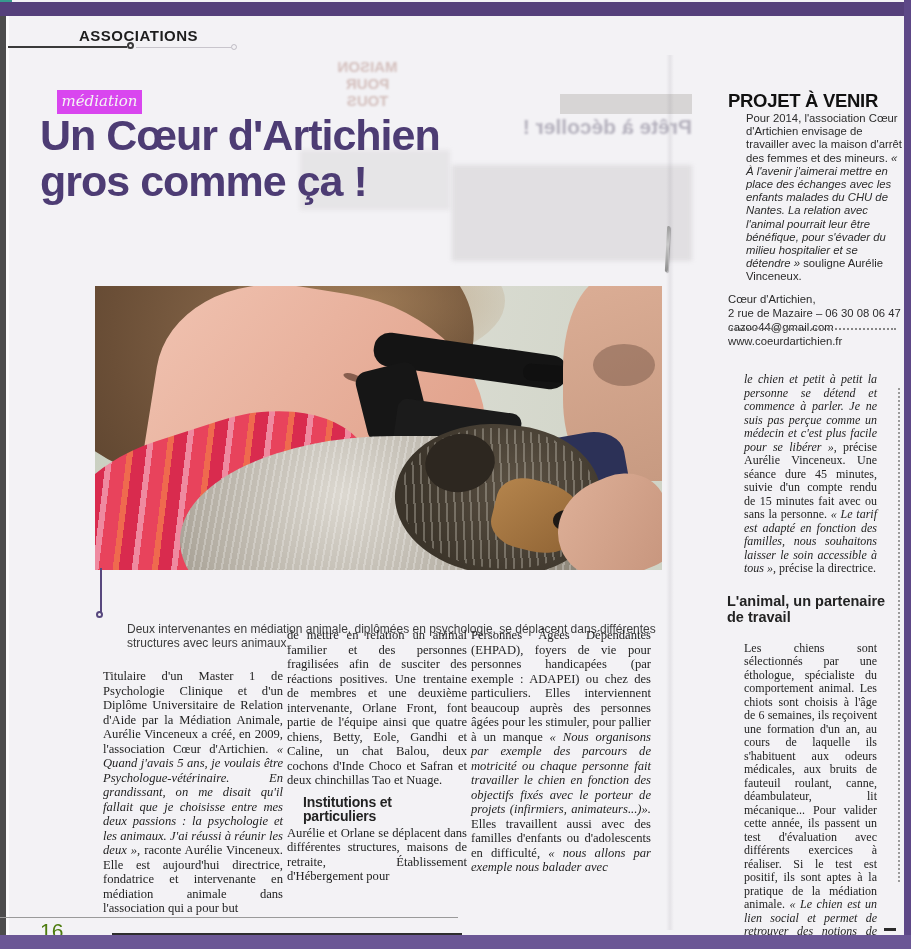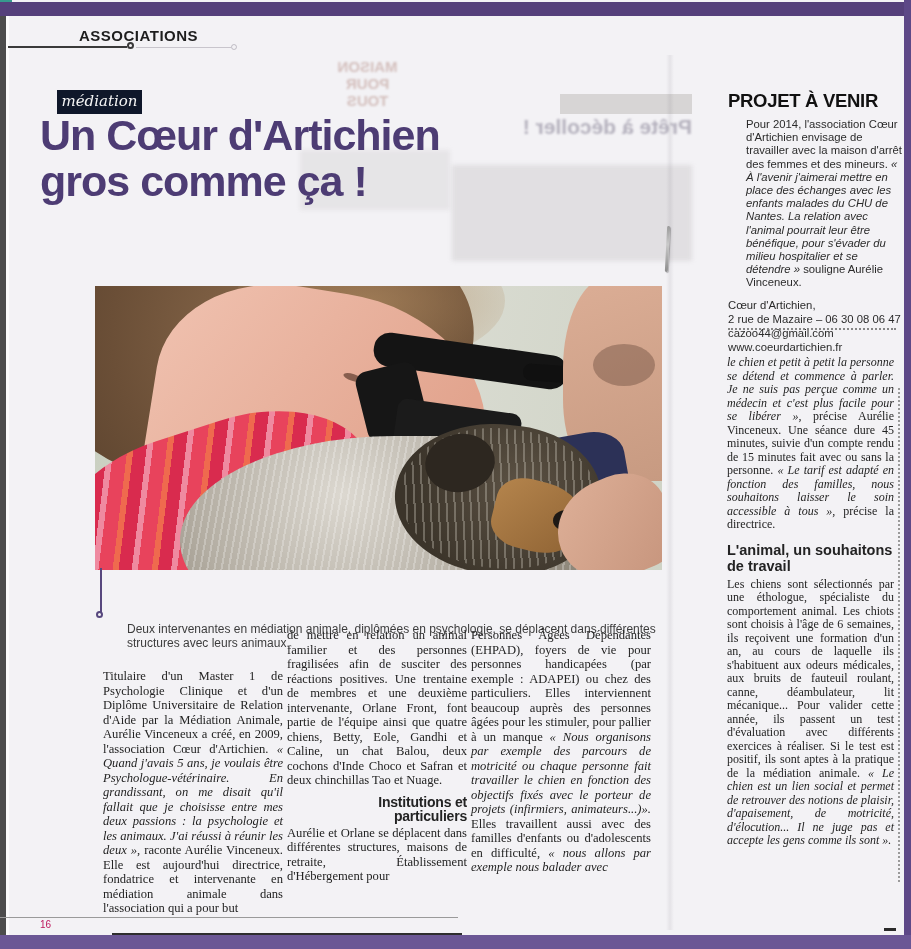--- a/index.html
+++ b/index.html
@@ -26,21 +26,21 @@
 
   
   .ghost { position:absolute; transform:scaleX(-1); filter:blur(1px); pointer-events:none; }
   .ghost-logo { left:325px; top:58px; width:85px; font-weight:bold; font-size:15px; line-height:17px; text-align:center; color:rgba(186,150,142,.55); }
   .ghost-kicker-box { position:absolute; left:560px; top:94px; width:132px; height:20px; background:rgba(205,203,202,.75); filter:blur(.5px); }
   .ghost-headline { left:478px; top:115px; width:214px; font-weight:bold; font-size:21px; color:rgba(148,143,160,.65); }
   .ghost-band { position:absolute; left:452px; top:165px; width:240px; height:96px; background:rgba(210,208,210,.55); filter:blur(2px); }
   .ghost-band2 { position:absolute; left:300px; top:150px; width:150px; height:60px; background:rgba(214,212,214,.45); filter:blur(2px); }
 
   
-  .kicker { position:absolute; left:57px; top:90px; width:85px; height:24px; background:#0f172a; color:#f4f4f4;
+  .kicker { position:absolute; left:57px; top:90px; width:85px; height:24px; background:#d946ef; color:#f4f4f4;
             font-family:"DejaVu Serif", serif; font-style:italic; font-size:15px; text-align:center; line-height:23px; }
   .title { position:absolute; left:40px; top:112px; font-size:43px; line-height:46px; font-weight:bold; color:#4d3c74; letter-spacing:-1px; }
   .intro { position:absolute; left:57px; top:212px; width:604px; font-size:17px; line-height:22px; font-weight:bold; color:#151515; }
 
   
   .photo { position:absolute; left:95px; top:286px; width:567px; height:284px; overflow:hidden;
            background:linear-gradient(100deg,#c9cfc0,#dadcd2 55%,#cfd3c6); }
   .photo div { position:absolute; }
   .ph-hair { left:-50px; top:-70px; width:430px; height:270px; border-radius:50%; transform:rotate(-8deg);
              background:radial-gradient(circle at 55% 45%, #8a6a4c, #6b4f37 60%, #57402c); }
@@ -81,47 +81,47 @@
   .cap-dot { position:absolute; left:96px; top:611px; width:7px; height:7px; border:2px solid #57487e; border-radius:50%; background:#f3f2f5; }
   .caption { position:absolute; left:127px; top:581px; width:530px; font-size:12px; color:#3c3c3c;margin-top:41px; }
 
   
   .col { position:absolute; top:628px; width:180px; font-family:"Liberation Serif", serif;
          font-size:12.6px; line-height:14.5px; text-align:justify; color:#232323; hyphens:auto; }
   .col p { margin:0; }
   .col-1 { left:103px;margin-top:41px; }
   .col-2 { left:287px; }
   .col-3 { left:471px; }
-  .col-sub { font-family:"Liberation Sans",sans-serif; font-weight:bold; font-size:14px; margin:7px 0 2px 0 !important; text-align:right; letter-spacing:-.2px;padding-left:16px; }
+  .col-sub { font-family:"Liberation Sans",sans-serif; font-weight:bold; font-size:14px; margin:7px 0 2px 0 !important; text-align:left; letter-spacing:-.2px;padding-left:16px; }
   .it { font-style:italic; }
 
   
   .fold { position:absolute; left:666px; top:55px; width:8px; height:875px;
           background:linear-gradient(to right, rgba(0,0,0,0), rgba(60,55,70,.08) 50%, rgba(0,0,0,0)); }
   .staple { position:absolute; left:666px; top:226px; width:3px; height:46px; border-radius:2px;
           background:linear-gradient(#9a9a9a,#c9c9c9 40%,#8d8d8d); transform:rotate(3deg); box-shadow:1px 1px 1px rgba(0,0,0,.25); }
 
   
   .sidebar { position:absolute; left:728px; top:90px; width:174px; }
-  .sb-head { font-size:18.5px; font-weight:bold; letter-spacing:-.3px; color:#111; margin-bottom:6px; }
+  .sb-head { font-size:18.5px; font-weight:bold; letter-spacing:-.3px; color:#111; }
   .sb-body { font-size:11.3px; line-height:13.2px; color:#2b2b2b;margin-left:18px; }
   .sb-contact { margin-top:8px; font-size:11.3px; line-height:14px; color:#2b2b2b; }
   .sb-dotted { position:absolute; left:728px; top:328px; width:168px; border-top:2px dotted #868686; }
 
   
   .rcol { position:absolute; left:727px; top:356px; width:167px; font-family:"Liberation Serif", serif;
           font-size:12px; line-height:13.5px; text-align:justify; color:#232323; hyphens:auto; }
-  .rcol p { margin:0; }
+  .rcol p { margin:17px; }
   .r-sub { font-family:"Liberation Sans",sans-serif; font-weight:bold; font-size:14.5px; line-height:16px;
            margin:10px 0 4px 0 !important; text-align:left; }
   .dotted-v { position:absolute; left:898px; top:388px; height:494px; width:0; border-left:2px dotted #9a9a9a; }
 
   
   .foot-line { position:absolute; left:0; top:917px; width:458px; height:1px; background:#9a9a9a; }
-  .page-num { position:absolute; left:40px; top:919px; font-size:10px; color:#be185d; }
+  .page-num { position:absolute; left:40px; top:919px; font-size:21px; color:#4d7c0f; }
   .footer-text { position:absolute; left:112px; top:921px; width:400px; font-size:10.5px; color:#3a3a3a; white-space:nowrap; }
   .footer-text .mag { font-weight:bold; color:#1f1f1f; }
   .footer-text .magsub { font-family:"DejaVu Serif",serif; font-style:italic; color:#44415a; }
   .footer-text .issue { font-weight:bold; color:#2a2a2a; }
   .footer-text .date { color:#8a8a8a; }
   .foot-underline { position:absolute; left:112px; top:933px; width:350px; height:2px; background:#2e2e2e; }
   .arrow-mark { position:absolute; left:884px; top:928px; width:12px; height:3px; background:#2a2a2a; }
 </style>
 </head>
 <body>
@@ -202,21 +202,21 @@
       <div>Cœur d'Artichien,</div>
       <div>2 rue de Mazaire – 06 30 08 06 47</div>
       <div>cazoo44@gmail.com</div>
       <div>www.coeurdartichien.fr</div>
     </div>
   </div>
   <div class="sb-dotted"></div>
 
   <div class="rcol">
     <p><span class="it">le chien et petit à petit la personne se détend et commence à parler. Je ne suis pas perçue comme un médecin et c'est plus facile pour se libérer »</span><span>, précise Aurélie Vinceneux. Une séance dure 45 minutes, suivie d'un compte rendu de 15 minutes fait avec ou sans la personne. </span><span class="it">« Le tarif est adapté en fonction des familles, nous souhaitons laisser le soin accessible à tous »</span><span>, précise la directrice.</span></p>
-    <p class="r-sub">L'animal, un souhaitons de travail</p>
+    <p class="r-sub">L'animal, un partenaire de travail</p>
     <p><span>Les chiens sont sélectionnés par une éthologue, spécialiste du comportement animal. Les chiots sont choisis à l'âge de 6 semaines, ils reçoivent une formation d'un an, au cours de laquelle ils s'habituent aux odeurs médicales, aux bruits de fauteuil roulant, canne, déambulateur, lit mécanique... Pour valider cette année, ils passent un test d'évaluation avec différents exercices à réaliser. Si le test est positif, ils sont aptes à la pratique de la médiation animale. </span><span class="it">« Le chien est un lien social et permet de retrouver des notions de plaisir, d'apaisement, de motricité, d'élocution... Il ne juge pas et accepte les gens comme ils sont ».</span></p>
   </div>
   <div class="dotted-v"></div>
 
   <div class="foot-line"></div>
   <div class="page-num">16</div>
   <div class="foot-underline"></div>
   <div class="bottom-bar"></div>
   <div class="arrow-mark"></div>
 

